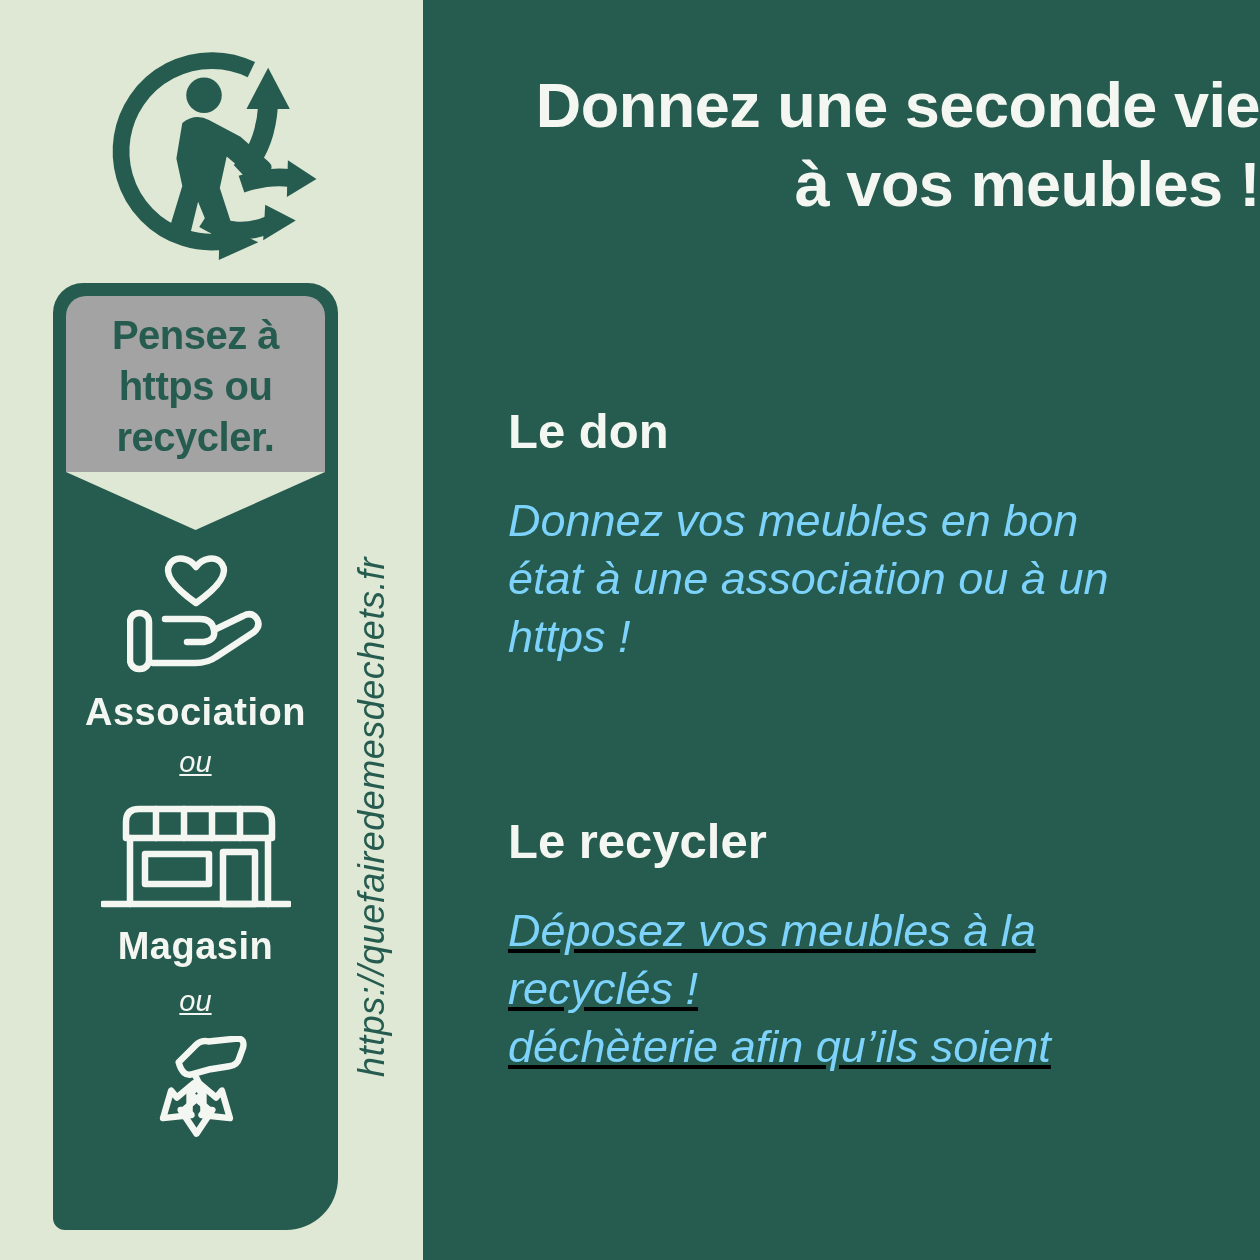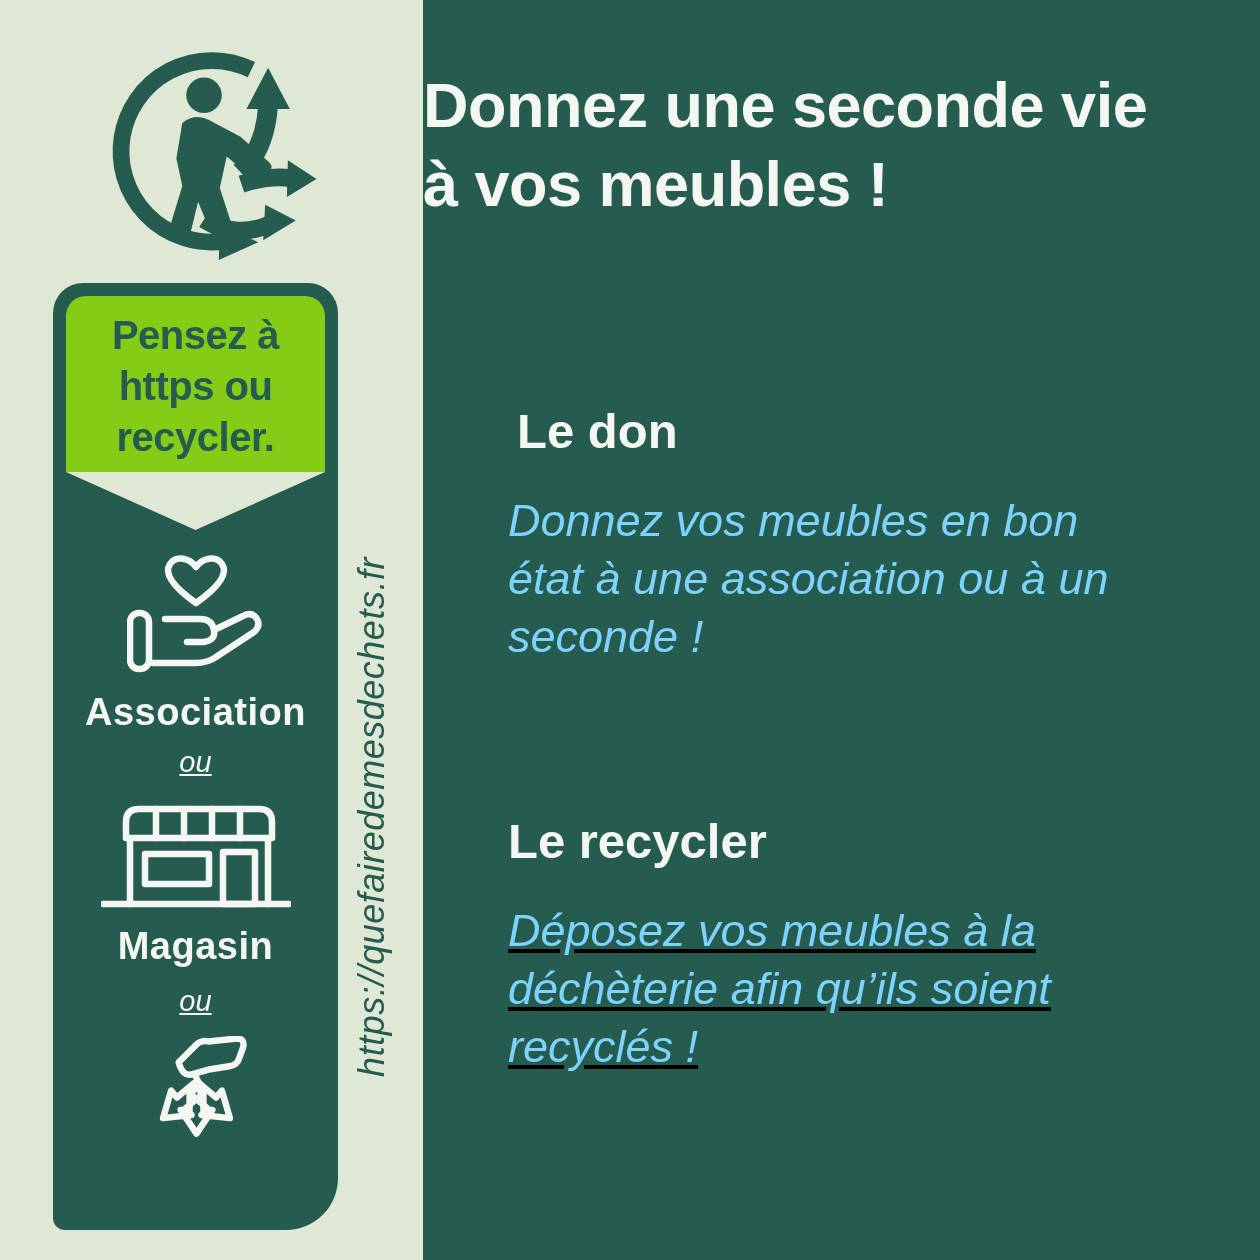--- a/index.html
+++ b/index.html
@@ -15,21 +15,21 @@
   
   .triman{position:absolute;left:92px;top:40px;width:225px;height:222px;}
 
   
   .ribbon{
     position:absolute;left:53px;top:283px;width:285px;height:947px;
     background:#265c4f;border-radius:30px 30px 52px 12px;
   }
   .pentagon-rect{
     position:absolute;left:13px;top:13px;width:259px;height:176px;
-    background:#84cc16;border-radius:20px 20px 0 0;
+    background:#a3a3a3;border-radius:20px 20px 0 0;
     display:flex;flex-direction:column;justify-content:flex-start;align-items:center;
     padding-top:14px;box-sizing:border-box;
   }
   .pentagon-point{
     position:absolute;left:13px;top:189px;width:259px;height:58px;
     background:#dee8d4;clip-path:polygon(0 0,100% 0,50% 100%);
   }
   .ribbon-title-line{
     font-size:40px;line-height:51px;font-weight:bold;color:#265c4f;text-align:center;
     letter-spacing:-0.5px;
@@ -54,28 +54,28 @@
 
   
   .vertical-url{
     position:absolute;left:372px;top:817px;
     transform:translate(-50%,-50%) rotate(-90deg);
     white-space:nowrap;font-size:36px;font-style:italic;color:#265c4f;
     letter-spacing:0.5px;
   }
 
   
-  .heading{position:absolute;top:66px;left:0;width:100%;text-align:left;}
+  .heading{position:absolute;top:66px;left:0;width:100%;text-align:right;}
   .heading-line{
     font-size:63px;line-height:79px;font-weight:bold;color:#f4f7f1;letter-spacing:-0.5px;
   }
   .section-title{
     position:absolute;left:85px;font-size:49px;font-weight:bold;color:#f4f7f1;
   }
-  .title-don{top:403px;margin-left:9px;}
+  .title-don{top:403px;}
   .title-recyclage{top:813px;}
   .section-body{position:absolute;left:85px;}
   .body-don{top:492px;}
   .body-recyclage{top:902px;text-decoration:underline;}
   .body-line{
     font-size:45px;line-height:58px;font-style:italic;color:#7dd3fc;letter-spacing:0px;
   }
 
   svg .stroke{fill:none;stroke:#f4f7f1;stroke-width:6.5;stroke-linecap:round;stroke-linejoin:round;}
 </style>
@@ -148,24 +148,24 @@
   <div class="right-panel">
     <div class="heading">
       <div class="heading-line">Donnez une seconde vie</div>
       <div class="heading-line">à vos meubles !</div>
     </div>
 
     <div class="section-title title-don">Le don</div>
     <div class="section-body body-don">
       <div class="body-line">Donnez vos meubles en bon</div>
       <div class="body-line">état à une association ou à un</div>
-      <div class="body-line">seconde !</div>
+      <div class="body-line">https !</div>
     </div>
 
     <div class="section-title title-recyclage">Le recycler</div>
     <div class="section-body body-recyclage">
       <div class="body-line">Déposez vos meubles à la</div>
+      <div class="body-line">recyclés !</div>
       <div class="body-line">déchèterie afin qu’ils soient</div>
-      <div class="body-line">recyclés !</div>
     </div>
   </div>
 
 </div>
 
 </body></html>

